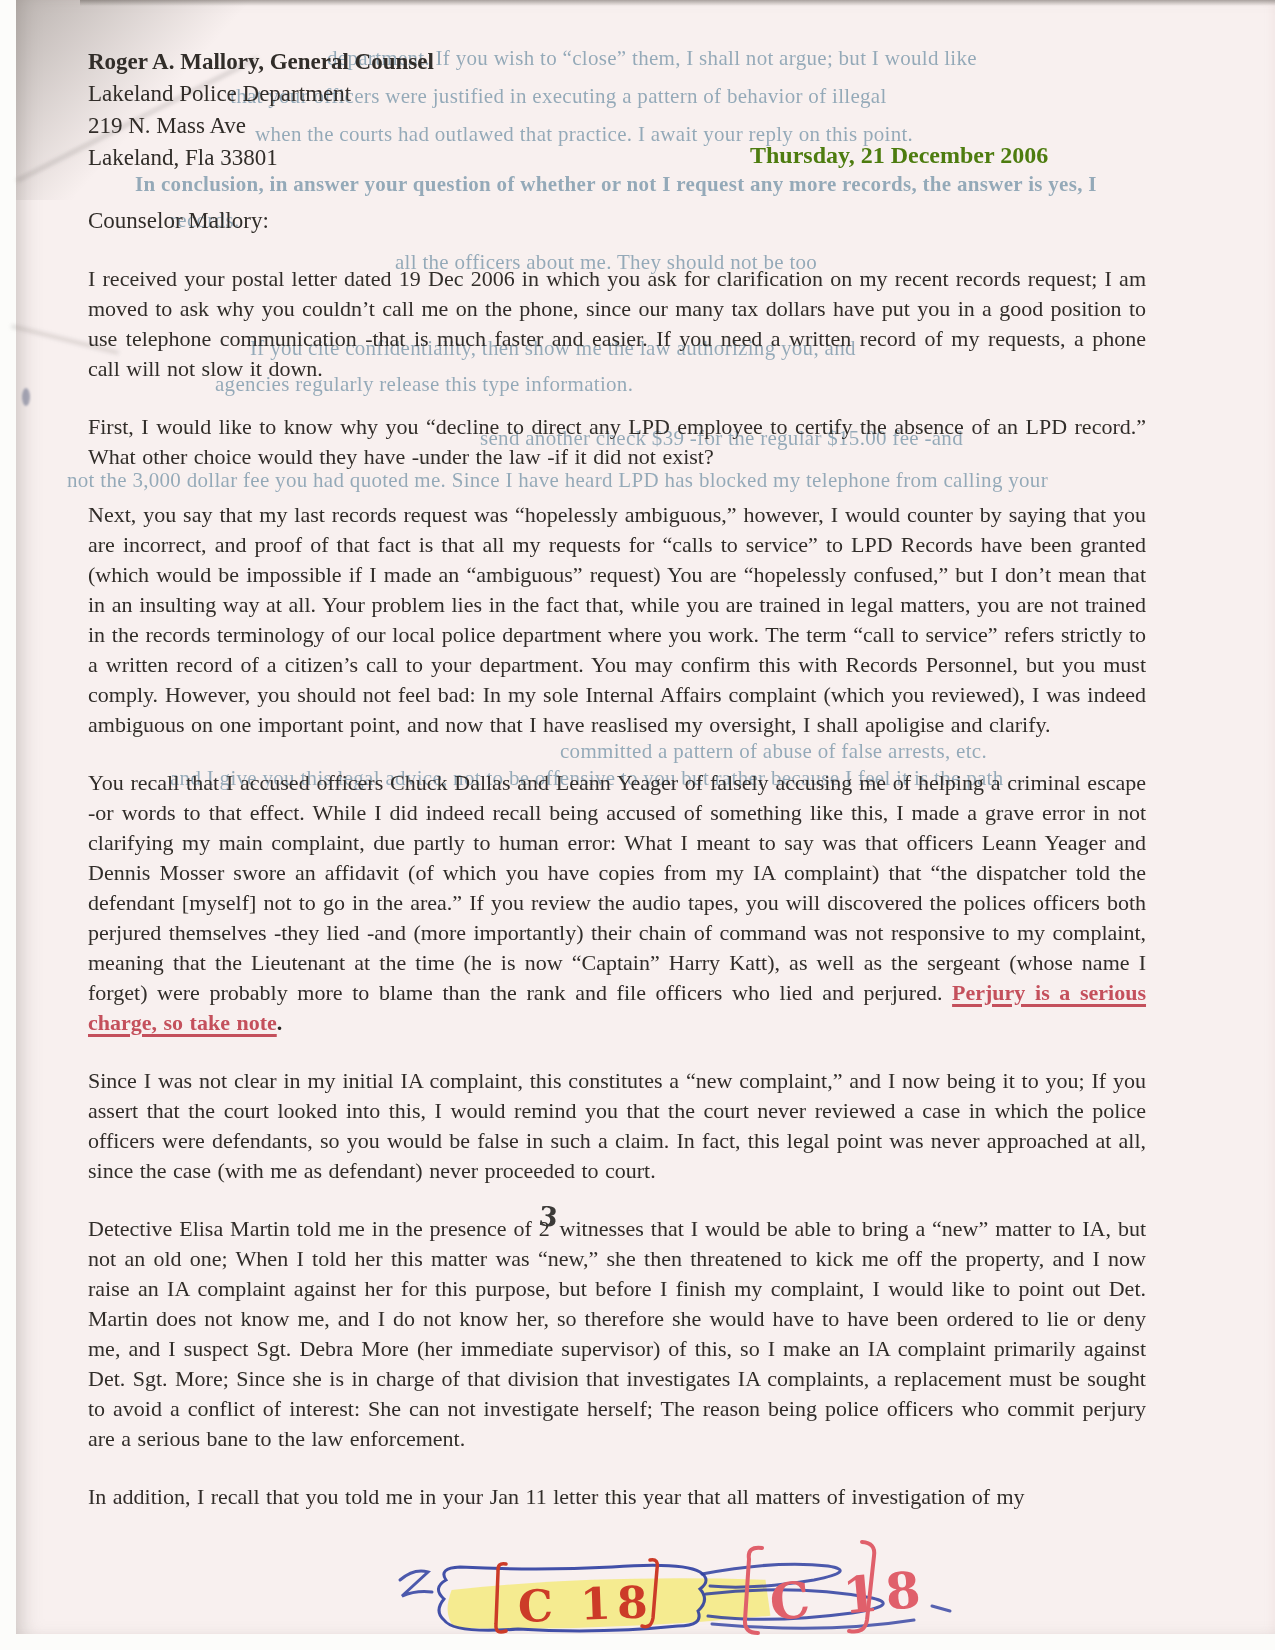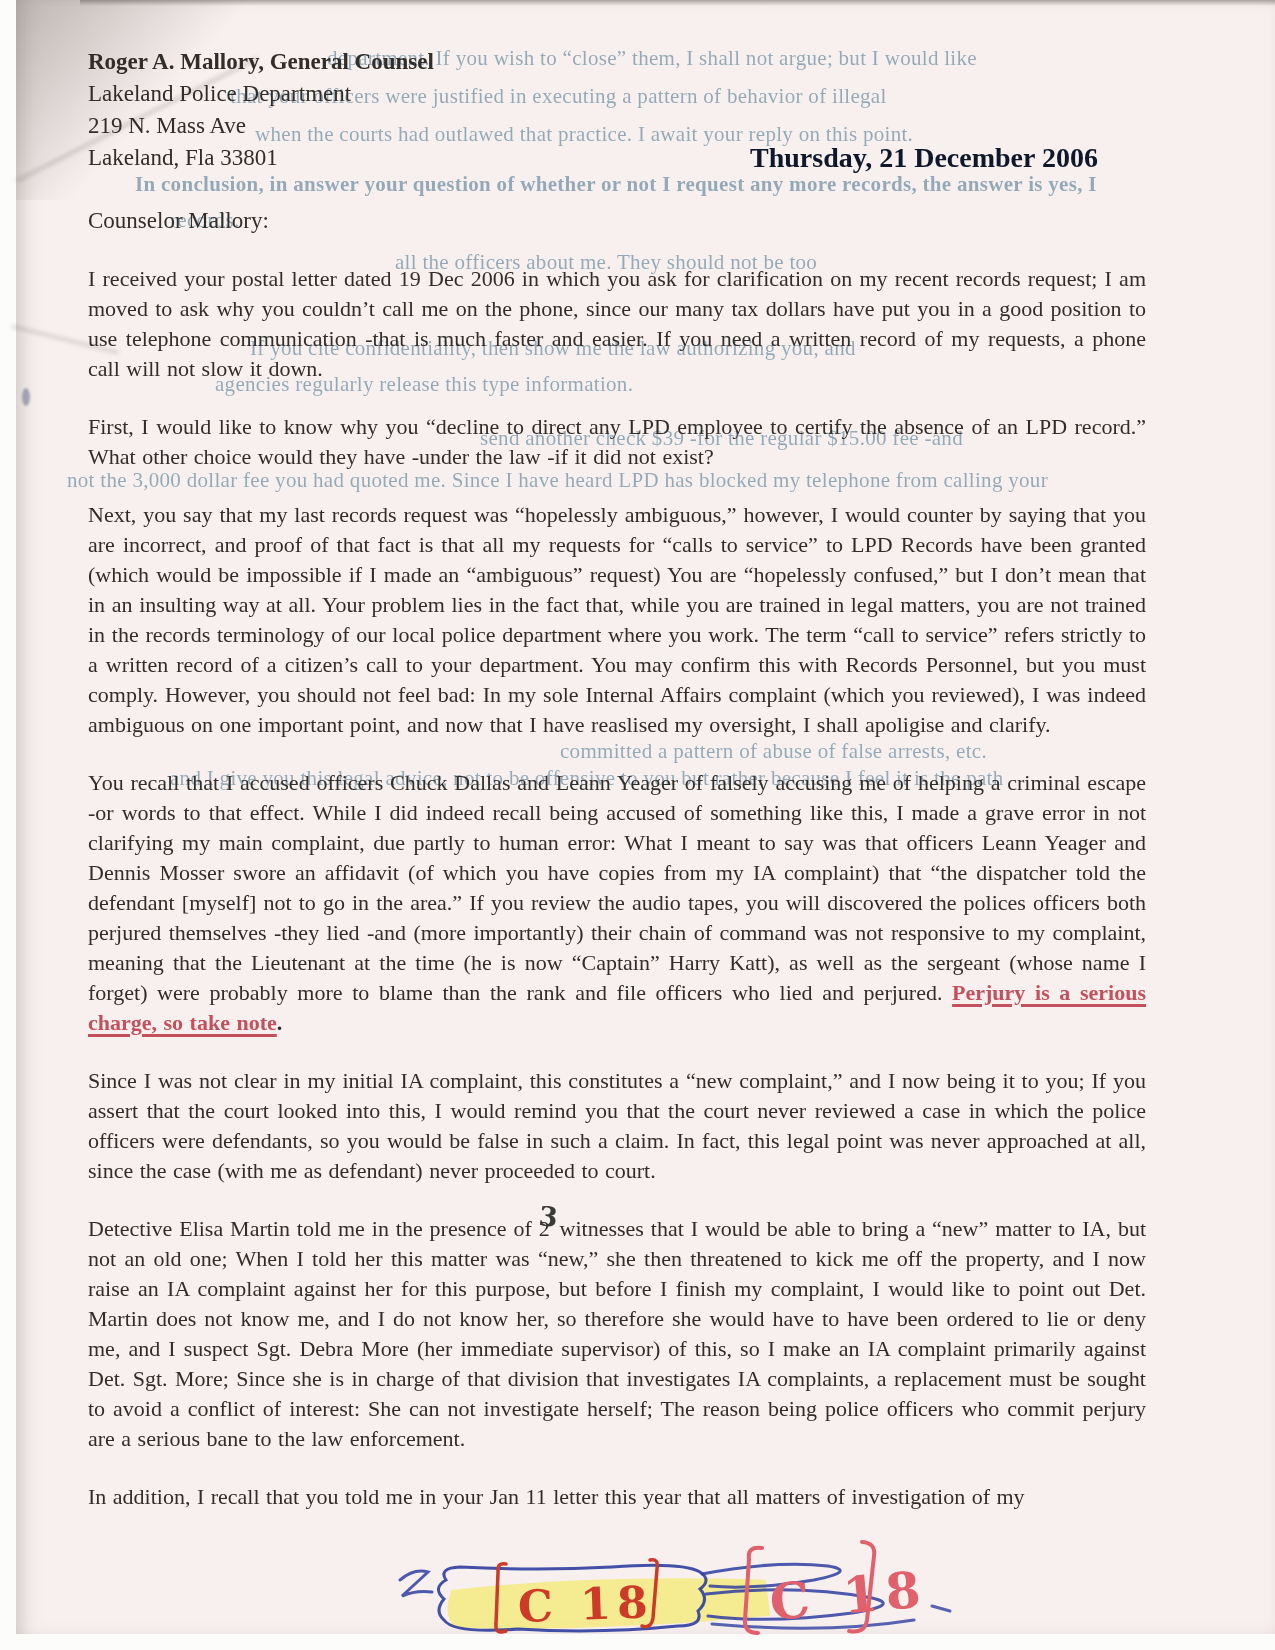--- a/index.html
+++ b/index.html
@@ -31,21 +31,21 @@
     filter:blur(.6px);letter-spacing:.3px;}
   .g0{left:311px;top:46px;} .g1{left:214px;top:84px;} .g2{left:239px;top:122px;}
   .g3{left:119px;top:172px;font-weight:bold;} .g4{left:154px;top:208px;} .g5{left:379px;top:250px;}
   .g6{left:234px;top:336px;} .g7{left:199px;top:372px;} .g8{left:464px;top:426px;}
   .g9{left:51px;top:468px;} .g10{left:544px;top:739px;} .g11{left:154px;top:766px;}
 
   
   .content{position:absolute;left:72px;top:46px;width:1058px;color:#312d29;}
   .addr div{font-size:23px;line-height:32px;}
   .addr .bold{font-weight:bold;}
-  .date{position:absolute;top:96px;left:662px;font-weight:bold;font-size:28px;color:#0f172a;}
+  .date{position:absolute;top:96px;left:662px;font-weight:bold;font-size:24px;color:#4d7c0f;}
   .salutation{font-size:23px;line-height:30px;margin:32px 0 28px 0;}
   .content p{font-size:22px;line-height:30px;text-align:justify;margin:16px 0 28px 0;word-spacing:1px;}
   .u{text-underline-offset:3px;}
   .red-em{color:#c4505c;font-weight:bold;text-decoration:underline;
     text-decoration-thickness:2.5px;text-underline-offset:4px;}
   .period{font-weight:bold;color:#2a2623;}
   .overwrite{position:relative;display:inline-block;width:14px;}
   .overwrite .typed{color:#312d29;}
   .overwrite .pen{position:absolute;left:0px;top:-12px;font-size:27px;font-weight:bold;
     color:#3c3a38;transform:rotate(6deg);font-family:"DejaVu Serif",serif;}

